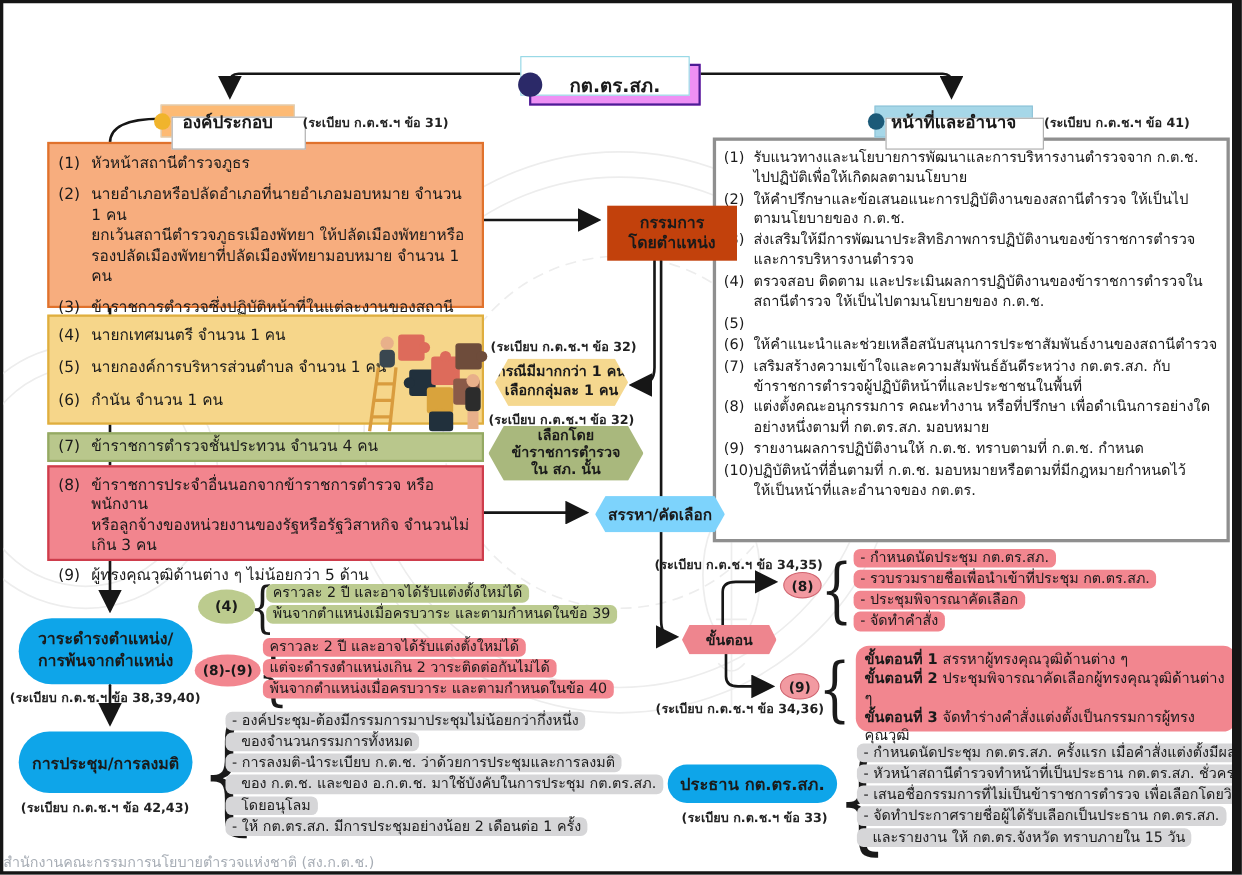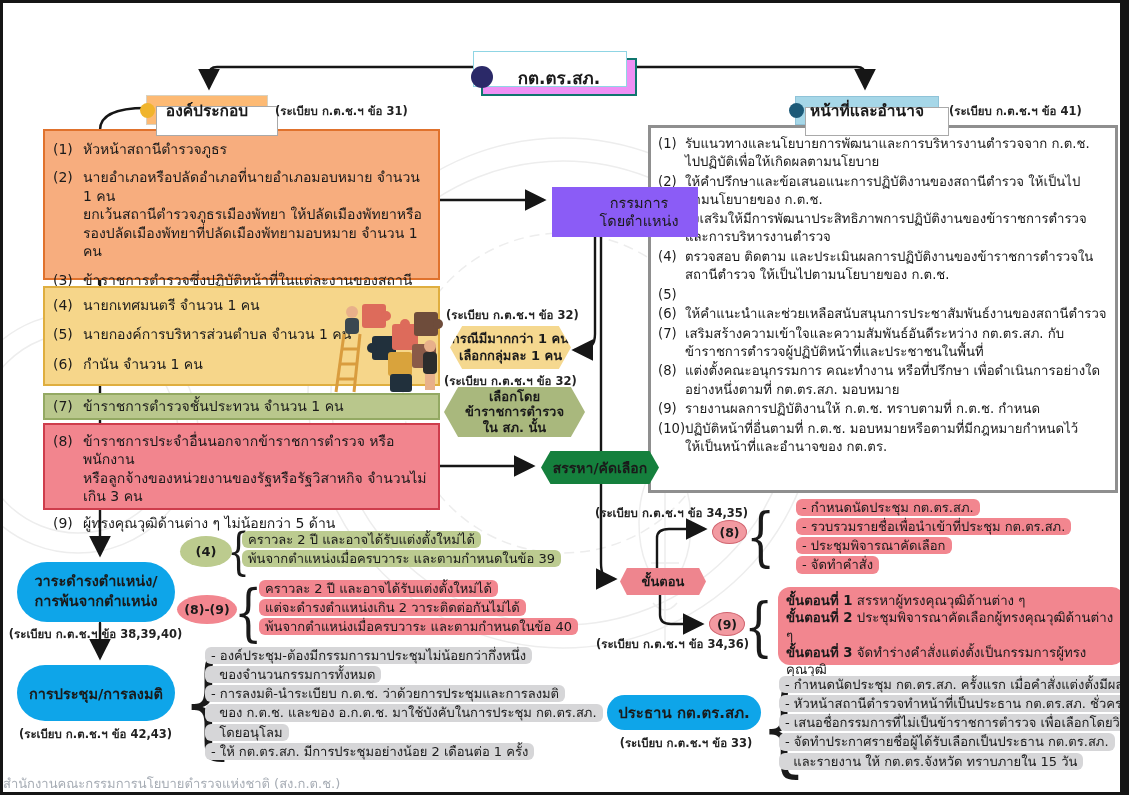--- a/index.html
+++ b/index.html
@@ -8,21 +8,21 @@
     background:#ffffff;overflow:hidden;
     border:3px solid #151515;border-right-width:9px;
     font-family:"DejaVu Sans","Liberation Sans",sans-serif;color:#1a1a1a;
   }
   .abs{position:absolute;}
   .pw{white-space:pre-wrap;}
   svg.layer{position:absolute;left:0;top:0;pointer-events:none;}
   
   .title{left:0;right:0;top:11px;text-align:center;font-size:22px;font-weight:800;color:#1c1c38;letter-spacing:.2px;}
   
-  .center-node{left:478px;top:55px;width:152px;height:34px;background:#EE90F4;border:2px solid #0f766e;
+  .center-node{left:478px;top:55px;width:152px;height:34px;background:#EE90F4;border:2px solid #4c1d95;
     display:flex;align-items:center;justify-content:center;font-weight:800;font-size:17px;z-index:4;}
   .center-node .ghost{position:absolute;left:-10px;top:-9px;width:152px;height:34px;background:#fff;
     border:1.5px solid #8fd5e4;z-index:-1;}
   .dot{position:absolute;border-radius:50%;}
   .dot-navy{left:-12px;top:6px;width:22px;height:22px;background:#2B2968;}
   
   .sec-head{display:flex;align-items:center;justify-content:center;font-weight:800;font-size:15.5px;z-index:4;}
   .sec-head .ghost{position:absolute;left:9px;top:10px;width:100%;height:100%;background:#fff;border:1.5px solid #a9a9a9;z-index:-1;}
   .head-left{left:143px;top:92px;width:120px;height:28px;background:#fdba74;border:1px solid #d9d2c0;}
   .head-right{left:792px;top:93px;width:142px;height:27px;background:#A6D7E8;border:1px solid #8fc3d8;}
@@ -36,44 +36,44 @@
   .box-c{top:390px;height:27px;background:#B9C78C;border:2px solid #94A963;padding:2px 6px 0 8px;}
   .box-d{top:420px;height:87px;background:#F2858E;border:2.5px solid #CE3D4C;padding:7px 6px 4px 8px;gap:8px;}
   .item{display:flex;font-size:14px;line-height:1.32;}
   .item .n{flex:0 0 30px;font-weight:400;}
   
   .rpanel{left:645px;top:122px;width:470px;height:368px;box-sizing:border-box;background:#fff;
     border:3px solid #8f8f8f;padding:7px 4px 4px 7px;display:flex;flex-direction:column;gap:1.5px;z-index:3;}
   .rpanel .item{font-size:13.2px;line-height:1.37;}
   .rpanel .item .n{flex:0 0 27px;}
   
-  .flowbox{left:549px;top:184px;width:118px;height:50px;background:#8b5cf6;display:flex;align-items:center;justify-content:center;
-    text-align:center;font-weight:400;font-size:14.5px;line-height:1.25;z-index:3;padding-left:28px;}
+  .flowbox{left:549px;top:184px;width:118px;height:50px;background:#c2410c;display:flex;align-items:center;justify-content:center;
+    text-align:center;font-weight:700;font-size:14.5px;line-height:1.25;z-index:3;}
   .hex{display:flex;align-items:center;justify-content:center;text-align:center;font-weight:800;z-index:3;
     clip-path:polygon(10% 0%,90% 0%,100% 50%,90% 100%,10% 100%,0% 50%);}
   .hex-y{left:447px;top:323px;width:121px;height:43px;background:#F5D88F;font-size:13px;line-height:1.3;}
   .hex-g{left:441px;top:384px;width:141px;height:50px;background:#A9B87D;font-size:13px;line-height:1.2;}
-  .hex-p1{left:538px;top:448px;width:118px;height:33px;background:#15803d;font-size:14px;
+  .hex-p1{left:538px;top:448px;width:118px;height:33px;background:#7dd3fc;font-size:14px;
     clip-path:polygon(8% 0,92% 0,100% 50%,92% 100%,8% 100%,0 50%);}
   .hex-p2{left:617px;top:565px;width:86px;height:27px;background:#EE858E;font-size:13px;
     clip-path:polygon(8% 0,92% 0,100% 50%,92% 100%,8% 100%,0 50%);}
   
   .badge{display:flex;align-items:center;justify-content:center;border-radius:50%;font-weight:700;z-index:3;}
   .bdg-8{left:709px;top:517px;width:33px;height:22px;background:#F29AA1;border:1.6px solid #d06570;font-size:12.5px;}
   .bdg-9{left:706px;top:609px;width:34px;height:22px;background:#F29AA1;border:1.6px solid #d06570;font-size:12.5px;}
   .bdg-4{left:177px;top:533px;width:52px;height:31px;background:#BCCB8E;font-size:13px;}
   .bdg-89{left:174px;top:592px;width:60px;height:29px;background:#F2868F;font-size:12.5px;text-align:center;}
   
   .brace{font-family:"DejaVu Serif","Liberation Serif",serif;font-weight:400;color:#1a1a1a;line-height:.9;
     transform:scaleX(.72);transform-origin:left center;z-index:2;}
   
   .hl{display:flex;flex-direction:column;align-items:flex-start;gap:2px;z-index:3;}
   .hl span{white-space:pre;padding:0 6px;border-radius:6px;font-size:13px;line-height:1.32;}
   .hl-green span{background:#BCCB90;}
-  .hl-pink span{background:#F2868F;margin-left:20px;}
+  .hl-pink span{background:#F2868F;}
   .hl-gray span{background:#D6D6D8;}
   
   .pill{background:#0ea5e9;border-radius:30px;display:flex;flex-direction:column;align-items:center;justify-content:center;
     font-weight:800;text-align:center;z-index:3;}
   .pill-term{left:14px;top:559px;width:158px;height:60px;font-size:14.5px;line-height:1.35;}
   .pill-meet{left:14px;top:662px;width:158px;height:56px;font-size:14.5px;}
   .pill-chair{left:604px;top:692px;width:154px;height:35px;border-radius:18px;font-size:15px;}
   
   .stepbox{left:775px;top:584px;width:346px;height:78px;box-sizing:border-box;background:#F2868F;border-radius:12px;
     padding:5px 8px;font-size:13.3px;line-height:1.3;z-index:3;}
@@ -168,21 +168,21 @@
       </div>
     <div class="item">
         <span class="n">(6)</span>
         <span class="pw">กำนัน จำนวน 1 คน</span>
       </div>
   </div>
 
   <div class="abs lbox box-c">
     <div class="item">
         <span class="n">(7)</span>
-        <span class="pw">ข้าราชการตำรวจชั้นประทวน จำนวน 1 คน</span>
+        <span class="pw">ข้าราชการตำรวจชั้นประทวน จำนวน 4 คน</span>
       </div>
   </div>
 
   <div class="abs lbox box-d">
     <div class="item">
         <span class="n">(8)</span>
         <span class="pw">ข้าราชการประจำอื่นนอกจากข้าราชการตำรวจ หรือพนักงาน
 หรือลูกจ้างของหน่วยงานของรัฐหรือรัฐวิสาหกิจ จำนวนไม่เกิน 3 คน</span>
       </div>
     <div class="item">

